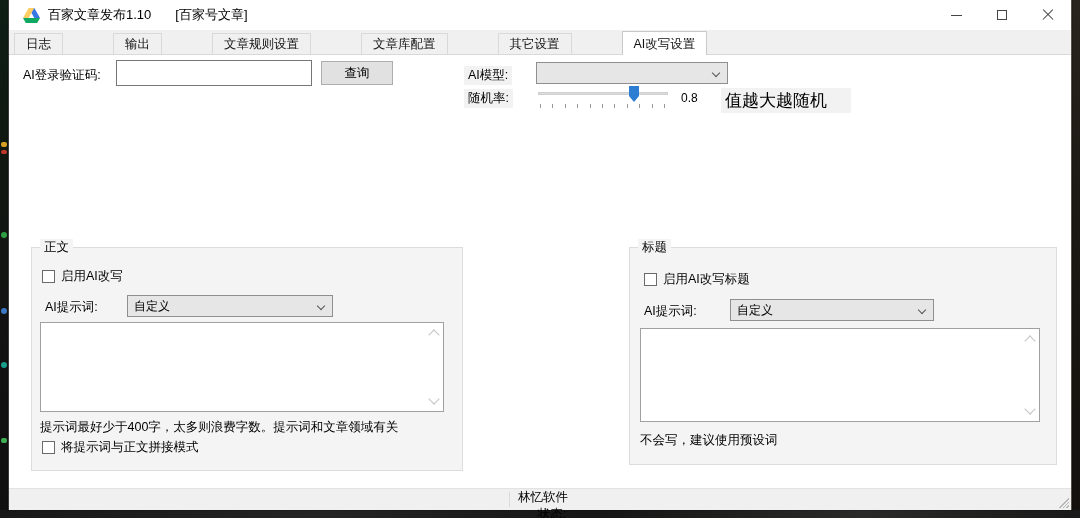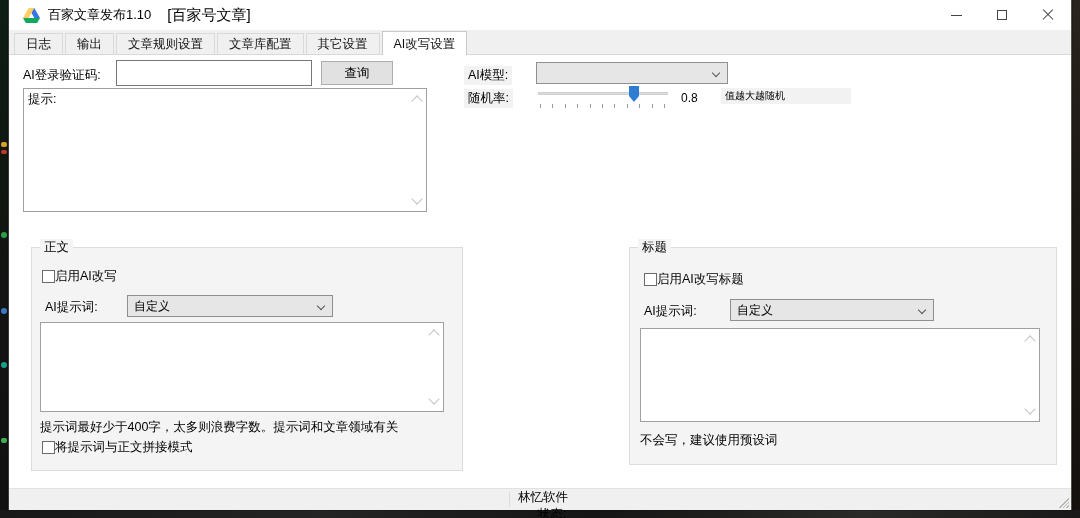--- a/index.html
+++ b/index.html
@@ -13,32 +13,32 @@
   .strip-bottom { left:0; bottom:0; width:1080px; height:8px; background:linear-gradient(90deg,#181818,#242424 30%,#151515 55%,#2a2a28 80%,#191919); }
   .blob { position:absolute; border-radius:2px; }
 
   
   .window { position:absolute; left:8px; top:0; width:1064px; height:510px; background:#ffffff; border-right:1px solid #55504a; border-left:1px solid #3a3a3a; box-shadow:0 0 0 1px rgba(0,0,0,.15); }
 
   
   .titlebar { position:absolute; left:0; top:0; right:0; height:30px; background:#ffffff; display:flex; align-items:center; }
   .app-icon { width:17px; height:15px; margin-left:14px; flex:none; }
   .title-text { margin-left:8px; font-size:13px; }
-  .title-context { margin-left:16px; font-size:15px; }
+  .title-context { margin-left:24px; font-size:13px; }
   .win-controls { margin-left:auto; display:flex; height:30px; }
   .win-btn { width:46px; height:30px; display:flex; align-items:center; justify-content:center; cursor:default; }
   .glyph-min { width:11px; height:1px; background:#444; }
   .glyph-max { width:10px; height:10px; border:1px solid #444; }
   .glyph-close { position:relative; width:12px; height:12px; }
   .glyph-close::before,.glyph-close::after { content:""; position:absolute; left:-1px; top:5px; width:14px; height:1.4px; background:#444; }
   .glyph-close::before { transform:rotate(45deg); }
   .glyph-close::after { transform:rotate(-45deg); }
 
   
-  .tabstrip { position:absolute; left:0; top:30px; right:0; height:25px; background:#f0f0f0; border-bottom:1px solid #d9d9d9; display:flex; align-items:flex-end; padding-left:5px; }
+  .tabstrip { position:absolute; left:0; top:30px; right:0; height:25px; background:#f0f0f0; border-bottom:1px solid #d9d9d9; display:flex; align-items:flex-end; padding-left:5px;gap:48px; }
   .tab { height:21px; line-height:21px; padding:0 11px; margin-right:2px; background:#f0f0f0; border:1px solid #d9d9d9; border-bottom:none; font-size:12.5px; color:#111; cursor:default; }
   .tab.active { background:#ffffff; height:24px; line-height:24px; margin-bottom:-1px; border-color:#c9c9c9; }
 
   
   .content { position:absolute; left:0; top:56px; right:0; bottom:22px; background:#ffffff; }
   .lbl { position:absolute; color:#000; white-space:nowrap; }
   .lbl.gbg { background:#f2f2f2; padding:1px 4px; }
 
   .textinput { position:absolute; border:1px solid #767676; background:#fff; font:12px "Liberation Sans",sans-serif; padding:0 4px; }
   .btn { position:absolute; background:#e1e1e1; border:1px solid #adadad; font-size:12.5px; text-align:center; cursor:default; }
@@ -55,21 +55,21 @@
   
   .slider { position:absolute; cursor:default; }
   .slider .track { position:absolute; left:0; right:0; top:7px; height:3px; background:#dcdcdc; border:1px solid #cfcfcf; }
   .slider .thumb { position:absolute; top:1px; width:10px; height:16px; background:#2d7dd2; clip-path:polygon(0 0,100% 0,100% 62%,50% 100%,0 62%); }
   .slider .ticks { position:absolute; left:2px; right:2px; top:19px; height:4px; background:repeating-linear-gradient(to right,#9a9a9a 0 1px,transparent 1px 12.4px); }
 
   
   .groupbox { position:absolute; background:#f4f4f4; border:1px solid #dcdcdc; }
   .groupbox > .gtitle { position:absolute; top:-9px; left:8px; background:#f4f4f4; padding:0 4px; font-size:12.5px; }
 
-  .checkrow { position:absolute; display:flex; align-items:center; cursor:default; }
+  .checkrow { position:absolute; display:flex; align-items:center; gap:6px; cursor:default; }
   .checkbox { width:13px; height:13px; background:#fff; border:1px solid #6a6a6a; flex:none; }
   .checkrow span.cbl { font-size:12.5px; }
 
   .note { position:absolute; font-size:12.5px; color:#000; white-space:nowrap; }
 
   
   .statusbar { position:absolute; left:0; bottom:0; right:0; height:22px; background:#f0f0f0; border-top:1px solid #e2e2e2; display:flex; align-items:center; font-size:12.5px;flex-direction:column; }
   .sb-sep { position:absolute; left:500px; top:3px; bottom:3px; width:1px; background:#dadada; }
   .grip { position:absolute; right:2px; bottom:2px; width:12px; height:12px; background:
       linear-gradient(135deg,transparent 0 58%,#b5b5b5 58% 64%,transparent 64% 72%,#b5b5b5 72% 78%,transparent 78% 86%,#b5b5b5 86% 92%,transparent 92%); cursor:nwse-resize; }
@@ -133,27 +133,22 @@
       <i class="chev-down"></i>
     </div>
 
     <span class="lbl gbg" style="left:455px;top:33px;font-size:12.5px;">随机率:</span>
     <div class="slider" style="left:529px;top:29px;width:130px;height:24px;">
       <div class="track"></div>
       <div class="thumb" style="left:70%;"></div>
       <div class="ticks"></div>
     </div>
     <span class="lbl" style="left:672px;top:35px;">0.8</span>
-    <span class="lbl gbg" style="left:712px;top:32px;width:130px;font-size:10px;">值越大越随机</span>
-
-    <div class="bigbox" style="left:14px;top:32px;width:404px;height:124px;">
-      <span>提示:</span>
-      <i class="scr up"></i>
-      <i class="scr down"></i>
-    </div>
+    <span class="lbl gbg" style="left:712px;top:32px;width:130px;font-size:17px;">值越大越随机</span>
+
 
     <div class="groupbox" style="left:22px;top:191px;width:432px;height:224px;">
       <span class="gtitle">正文</span>
 
       <div class="checkrow" style="left:10px;top:20px;">
         <span class="checkbox"></span>
         <span class="cbl">启用AI改写</span>
       </div>
 
       <span class="lbl" style="left:13px;top:51px;font-size:12.5px;">AI提示词:</span>

